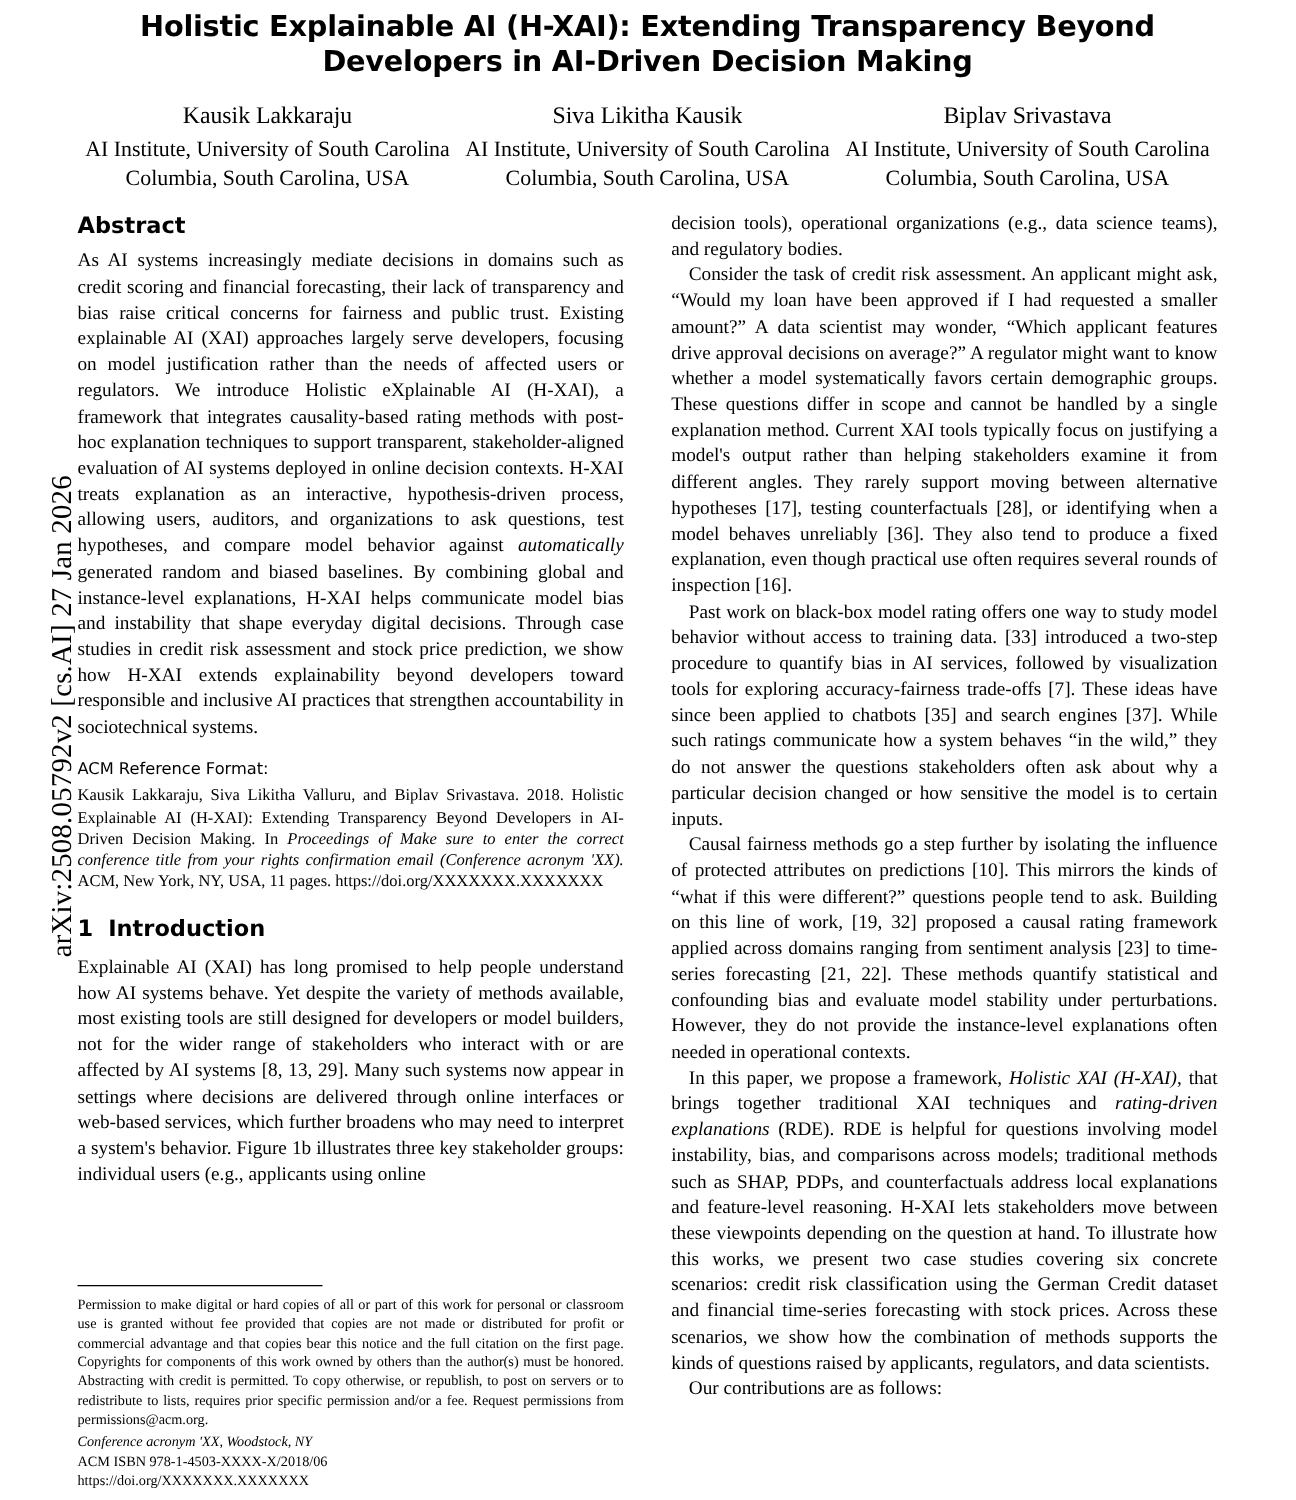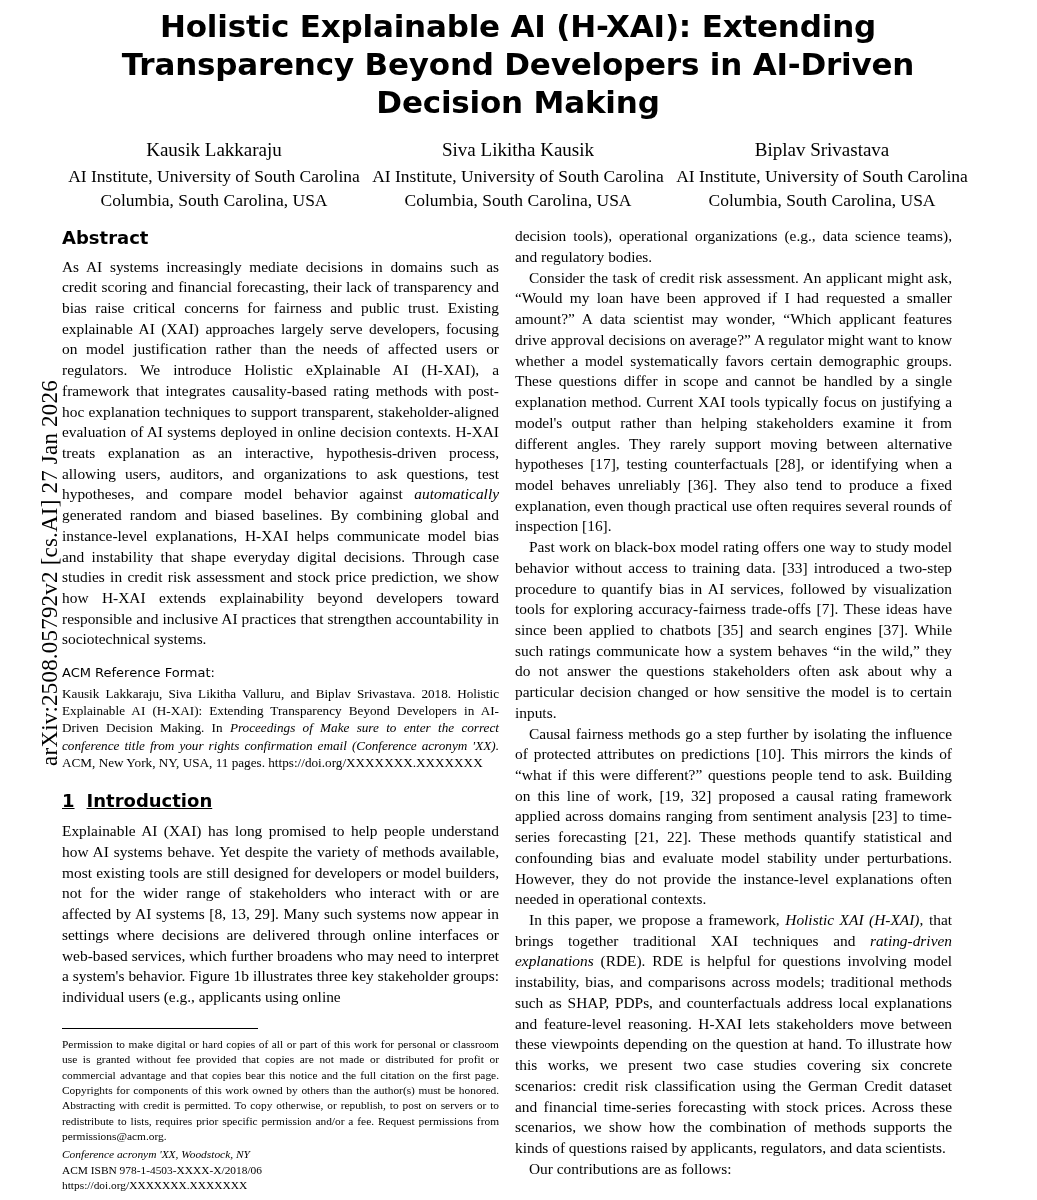--- a/index.html
+++ b/index.html
@@ -38,21 +38,21 @@
   }
   .content {
     position: absolute;
     left: 62px;
     top: 0px;
     width: 912px;
   }
   .title {
     font-family: "DejaVu Sans", sans-serif;
     font-weight: bold;
-    font-size: 31px;
+    font-size: 23px;
     line-height: 1.22;
     text-align: center;
     margin: 8px 0 0 0;
     letter-spacing: -0.2px;
   }
   .authors {
     display: flex;
     margin-top: 16px;
     width: 100%;
     align-items: center;
@@ -64,41 +64,40 @@
     line-height: 1.35;
   }
   .author .name {
     font-size: 19px;
     margin-bottom: 2px;
   }
   .cols {
     display: flex;
     margin-top: 14px;
     width: 100%;
-    gap: 16px;
+    gap: 38px;
   }
   .col {
     width: 437px;
     font-size: 15.4px;
     line-height: 1.345;
     text-align: justify;
     hyphens: auto;
   }
   h2.section {
     font-family: "DejaVu Sans", sans-serif;
     font-weight: bold;
     font-size: 18px;
     margin: 0 0 6px 0;
   }
   h2.numbered {
     font-family: "DejaVu Sans", sans-serif;
     font-weight: bold;
     font-size: 18px;
     margin: 18px 0 8px 0;
-    text-decoration: underline;
   }
   h2.numbered .num { margin-right: 12px; }
   p { margin: 0 0 0 0; text-indent: 0; }
   p.ind { text-indent: 14px; }
   .abstract-body p { margin-bottom: 0; }
   .ref-head {
     font-family: "DejaVu Sans", sans-serif;
     font-weight: normal;
     font-size: 13px;
     margin: 14px 0 3px 0;

